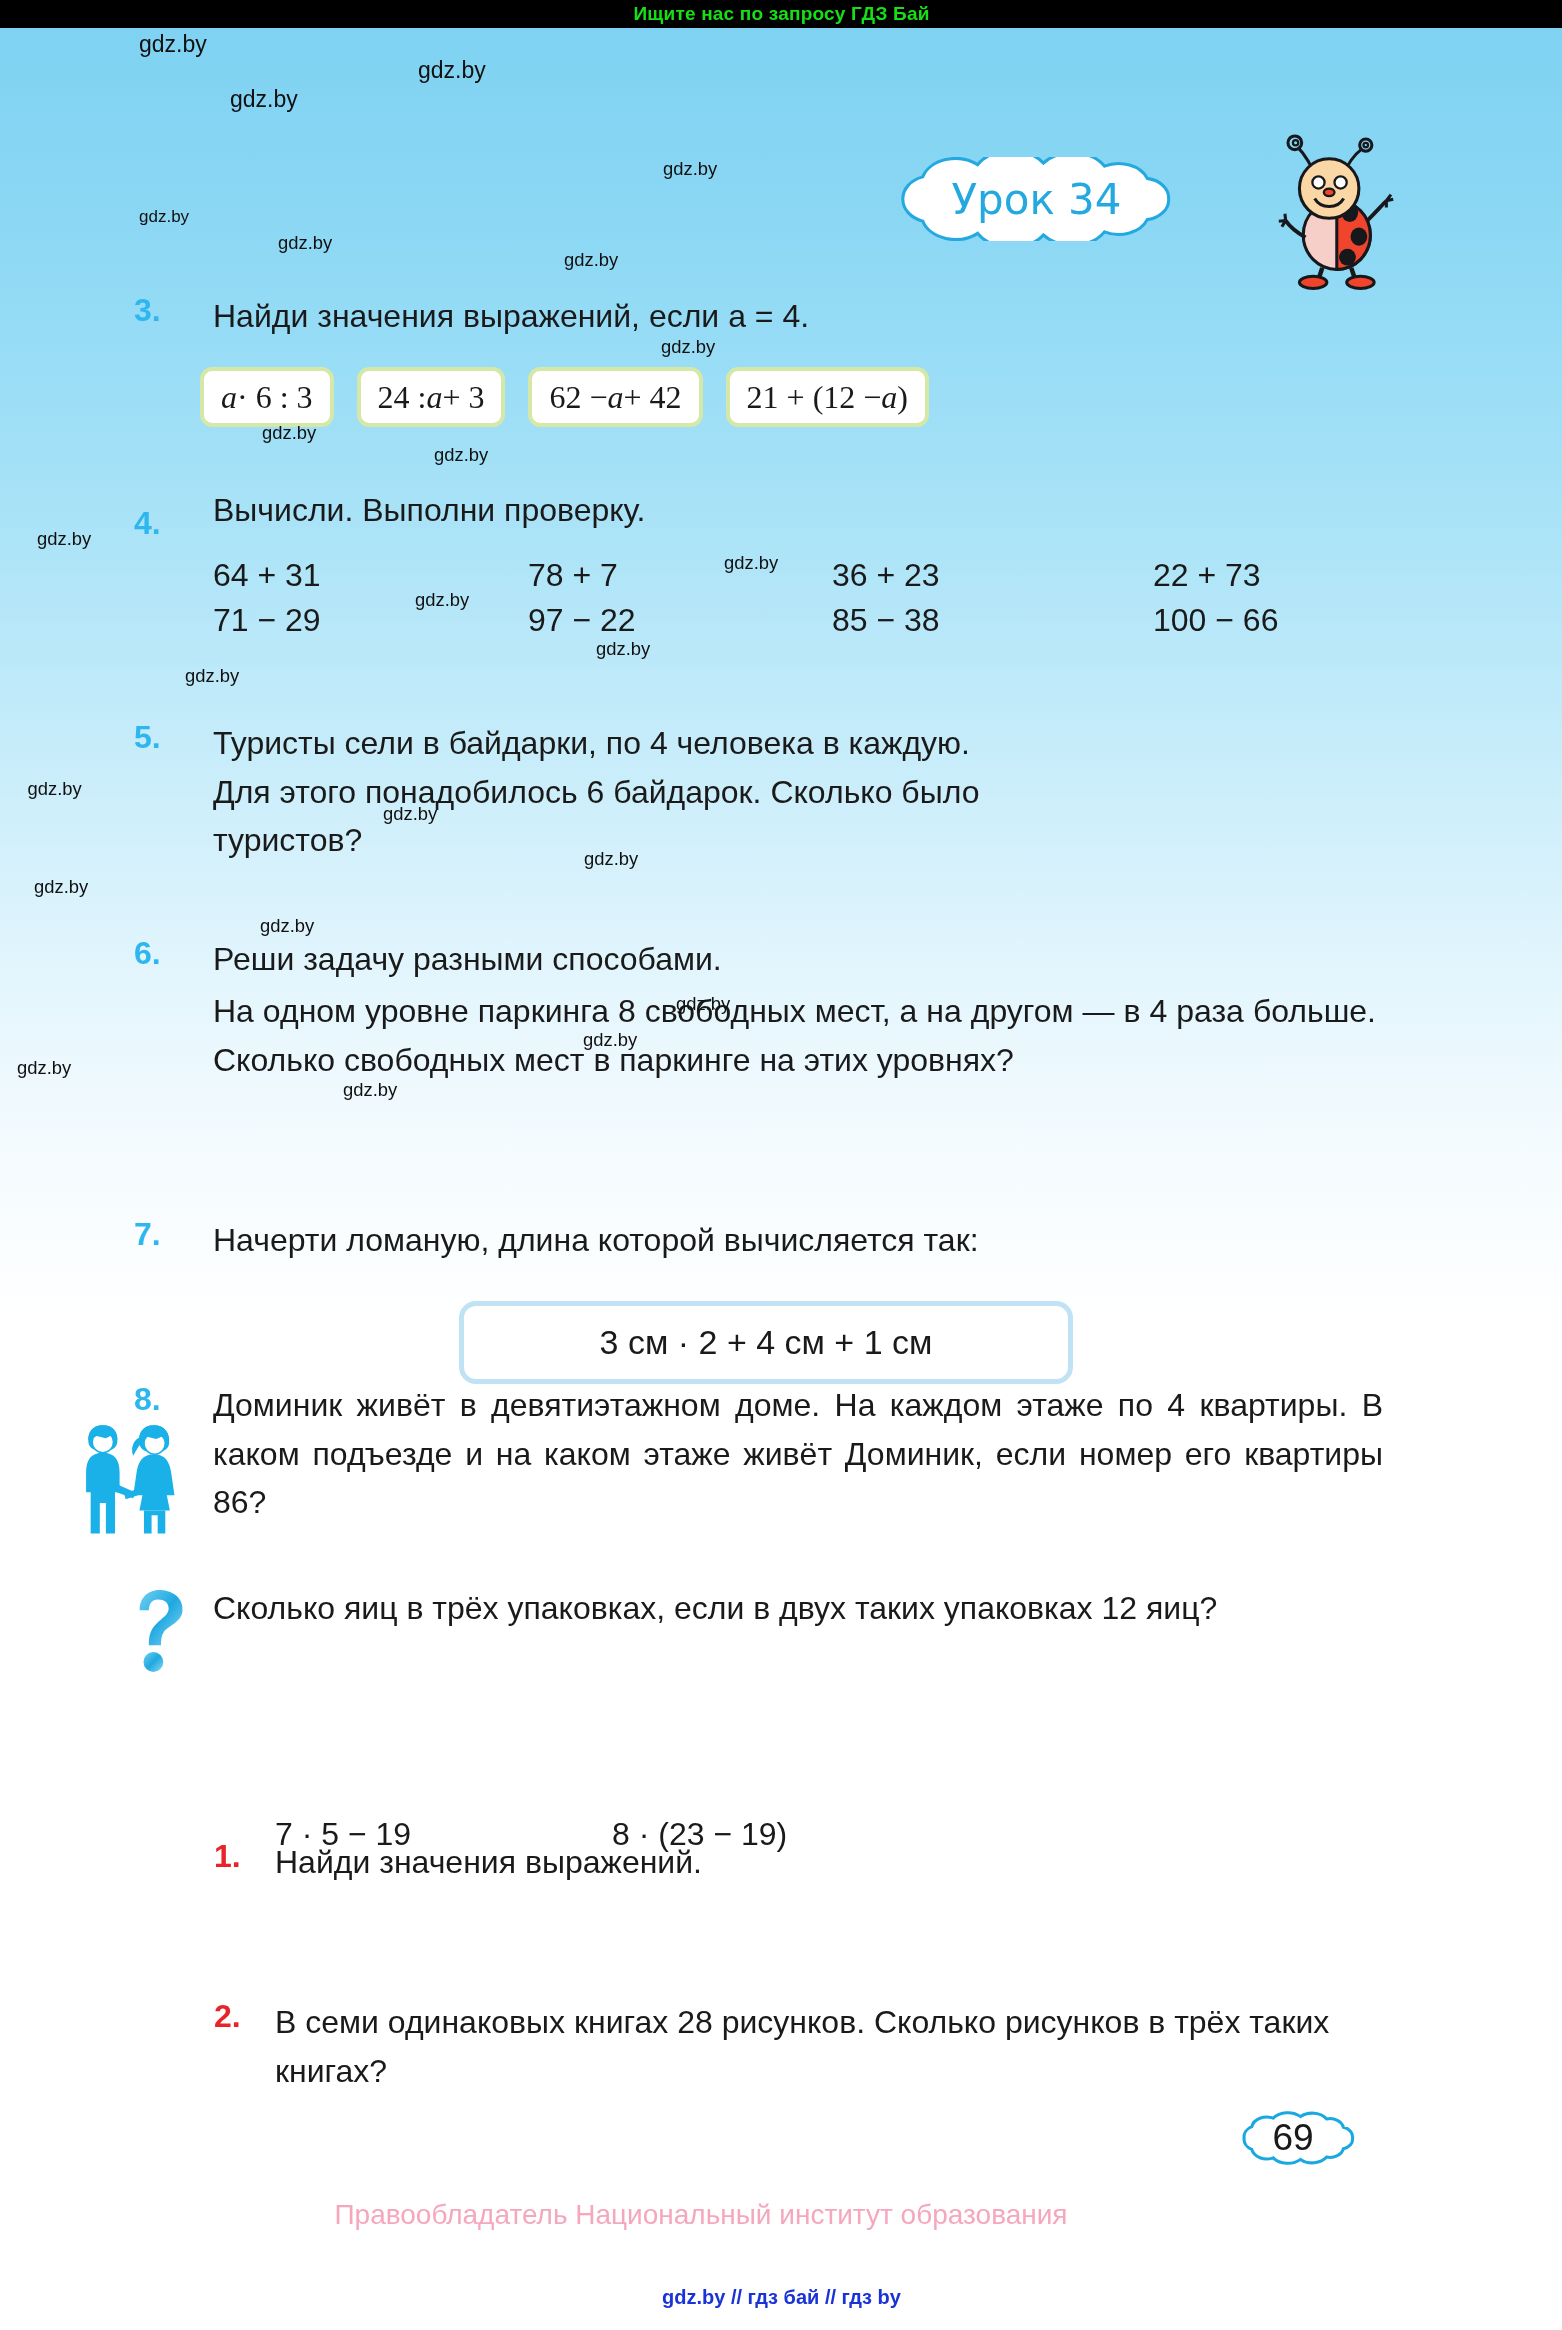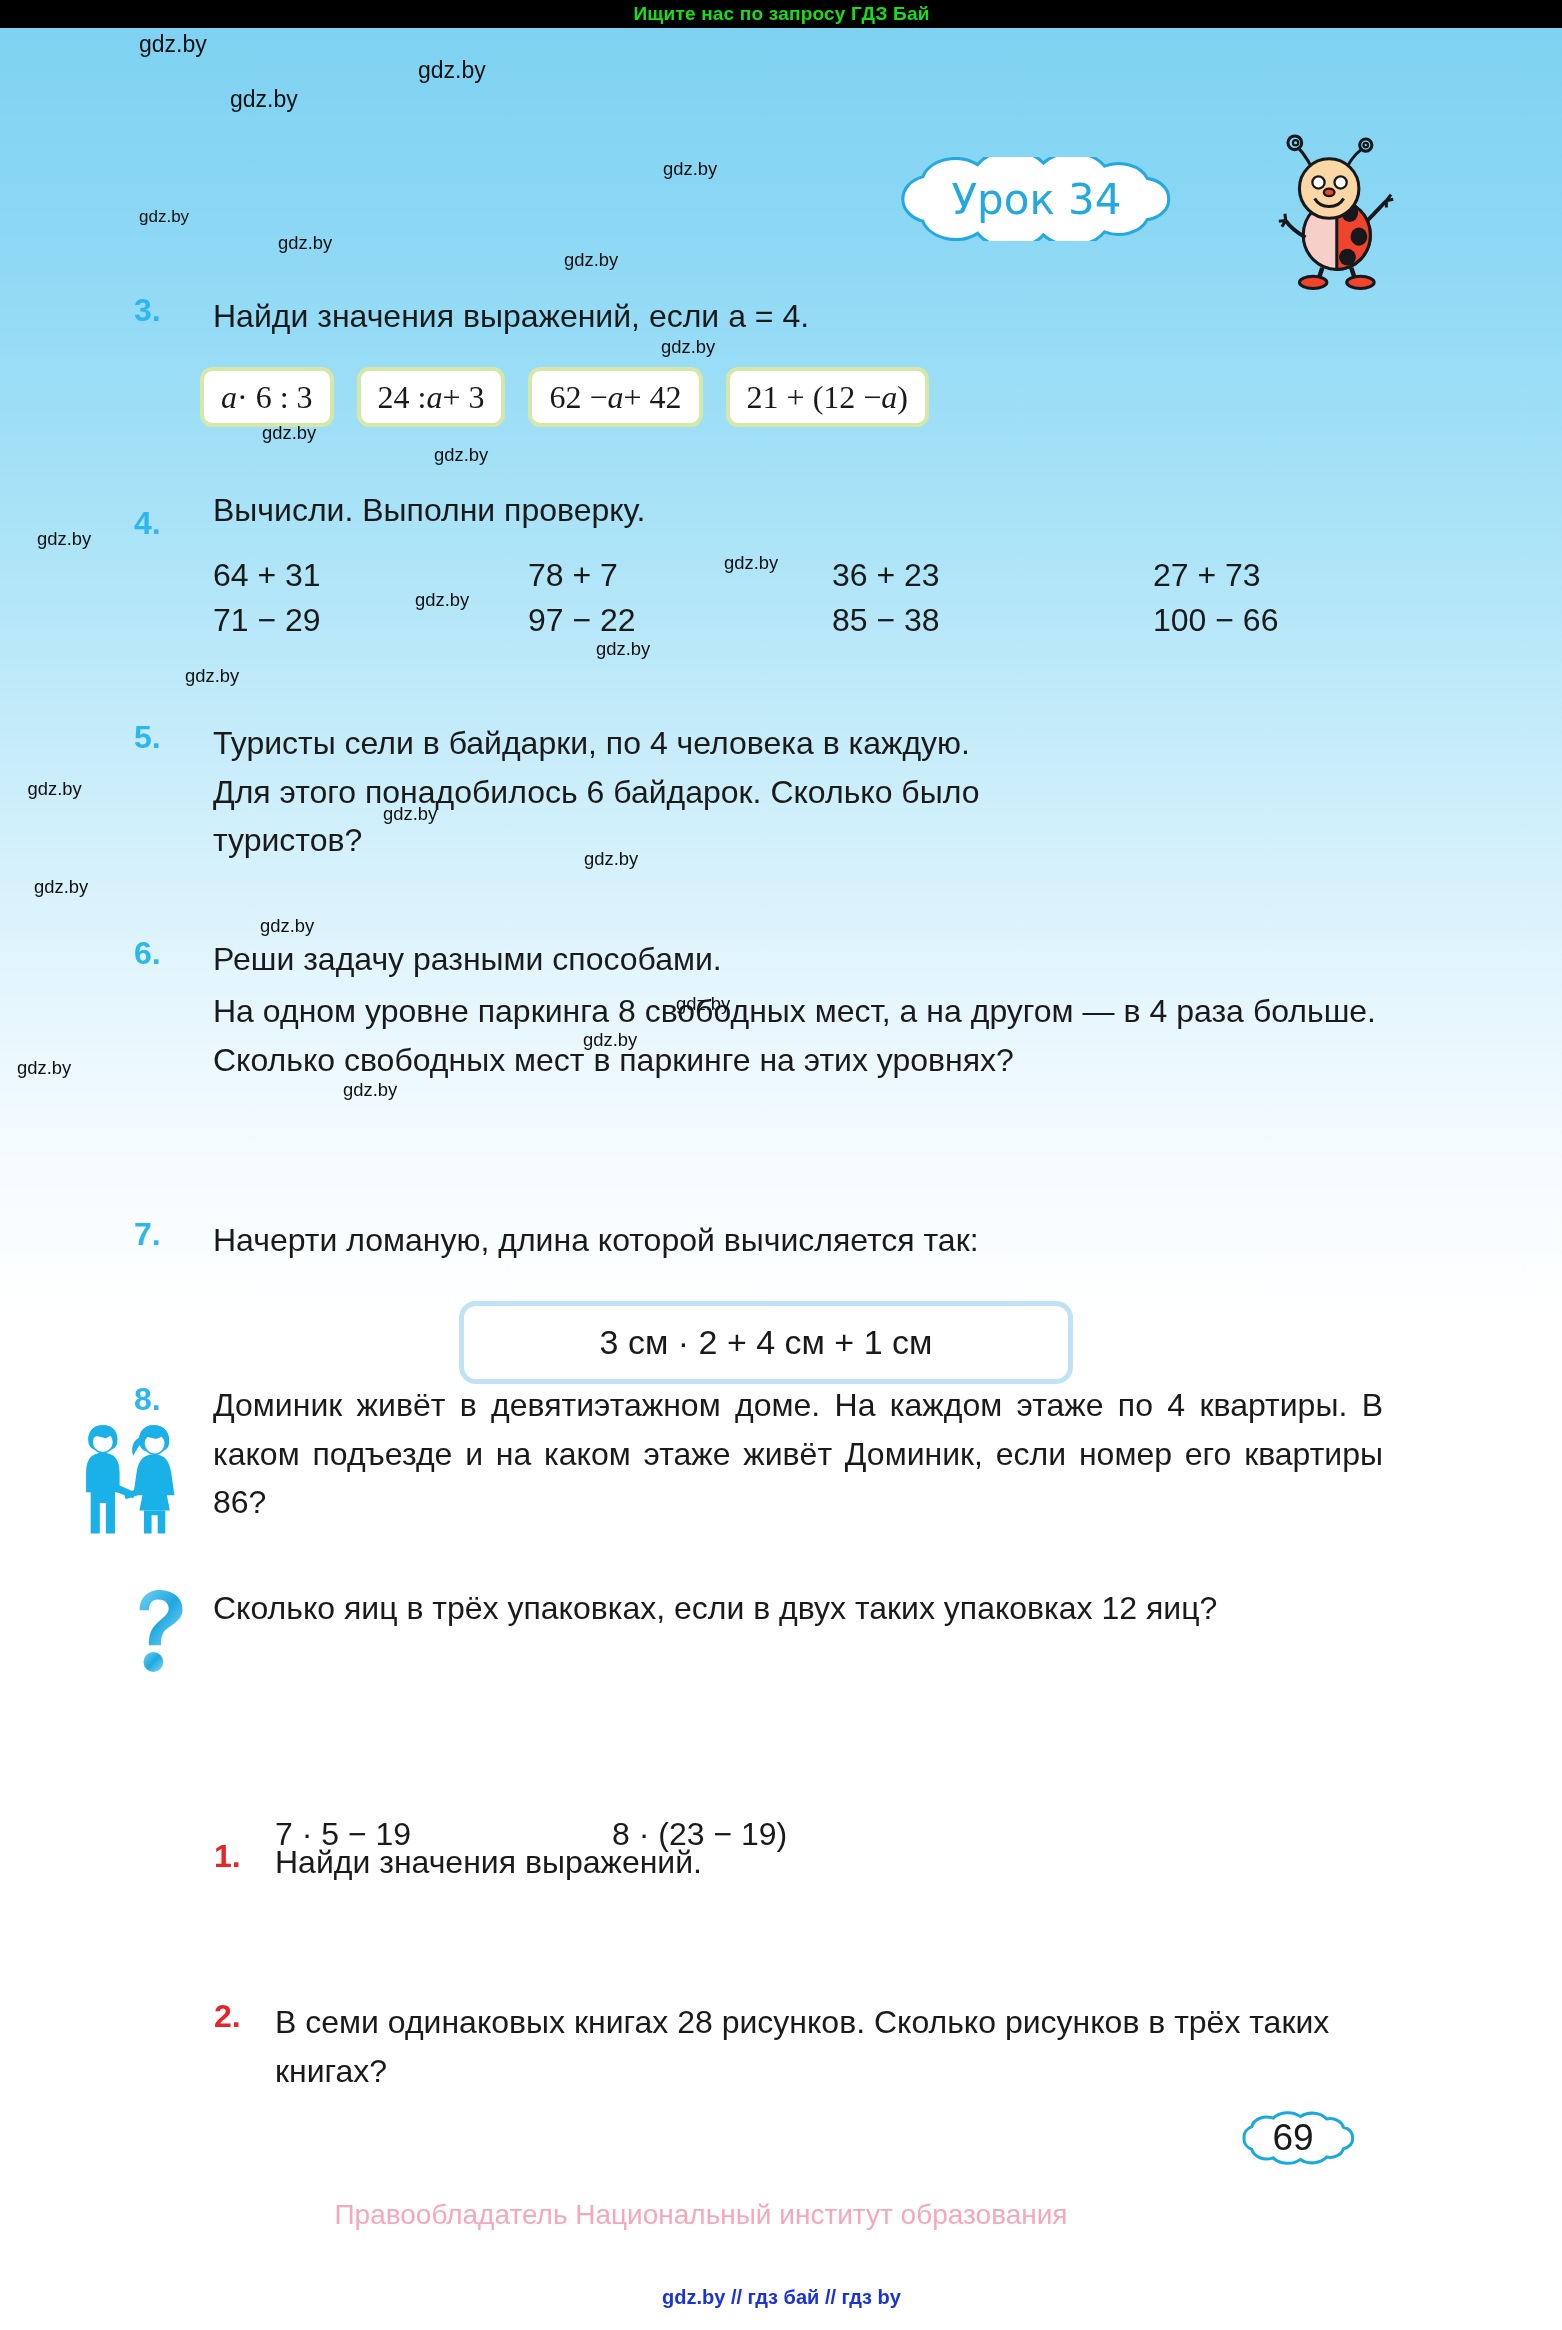--- a/index.html
+++ b/index.html
@@ -228,21 +228,21 @@
 </div>
 
 <div class="ex">
   <div class="ex-num" style="left:134px;top:505px;">4.</div>
   <div class="ex-body" style="left:213px;top:486px;width:918px;">Вычисли. Выполни проверку.</div>
 </div>
 <div class="math-grid" style="left:213px;top:557px;grid-template-columns:315px 304px 321px 230px;row-gap:7.7px;">
   <div class="math-cell">64 + 31</div>
   <div class="math-cell">78 + 7</div>
   <div class="math-cell">36 + 23</div>
-  <div class="math-cell">27 + 73</div>
+  <div class="math-cell">22 + 73</div>
   <div class="math-cell">71 − 29</div>
   <div class="math-cell">97 − 22</div>
   <div class="math-cell">85 − 38</div>
   <div class="math-cell">100 − 66</div>
 </div>
 
 <div class="ex">
   <div class="ex-num" style="left:134px;top:719px;">5.</div>
   <div class="ex-body" style="left:213px;top:719px;width:1193px;">Туристы сели в байдарки, по 4 человека в каждую.
 Для этого понадобилось 6 байдарок. Сколько было

